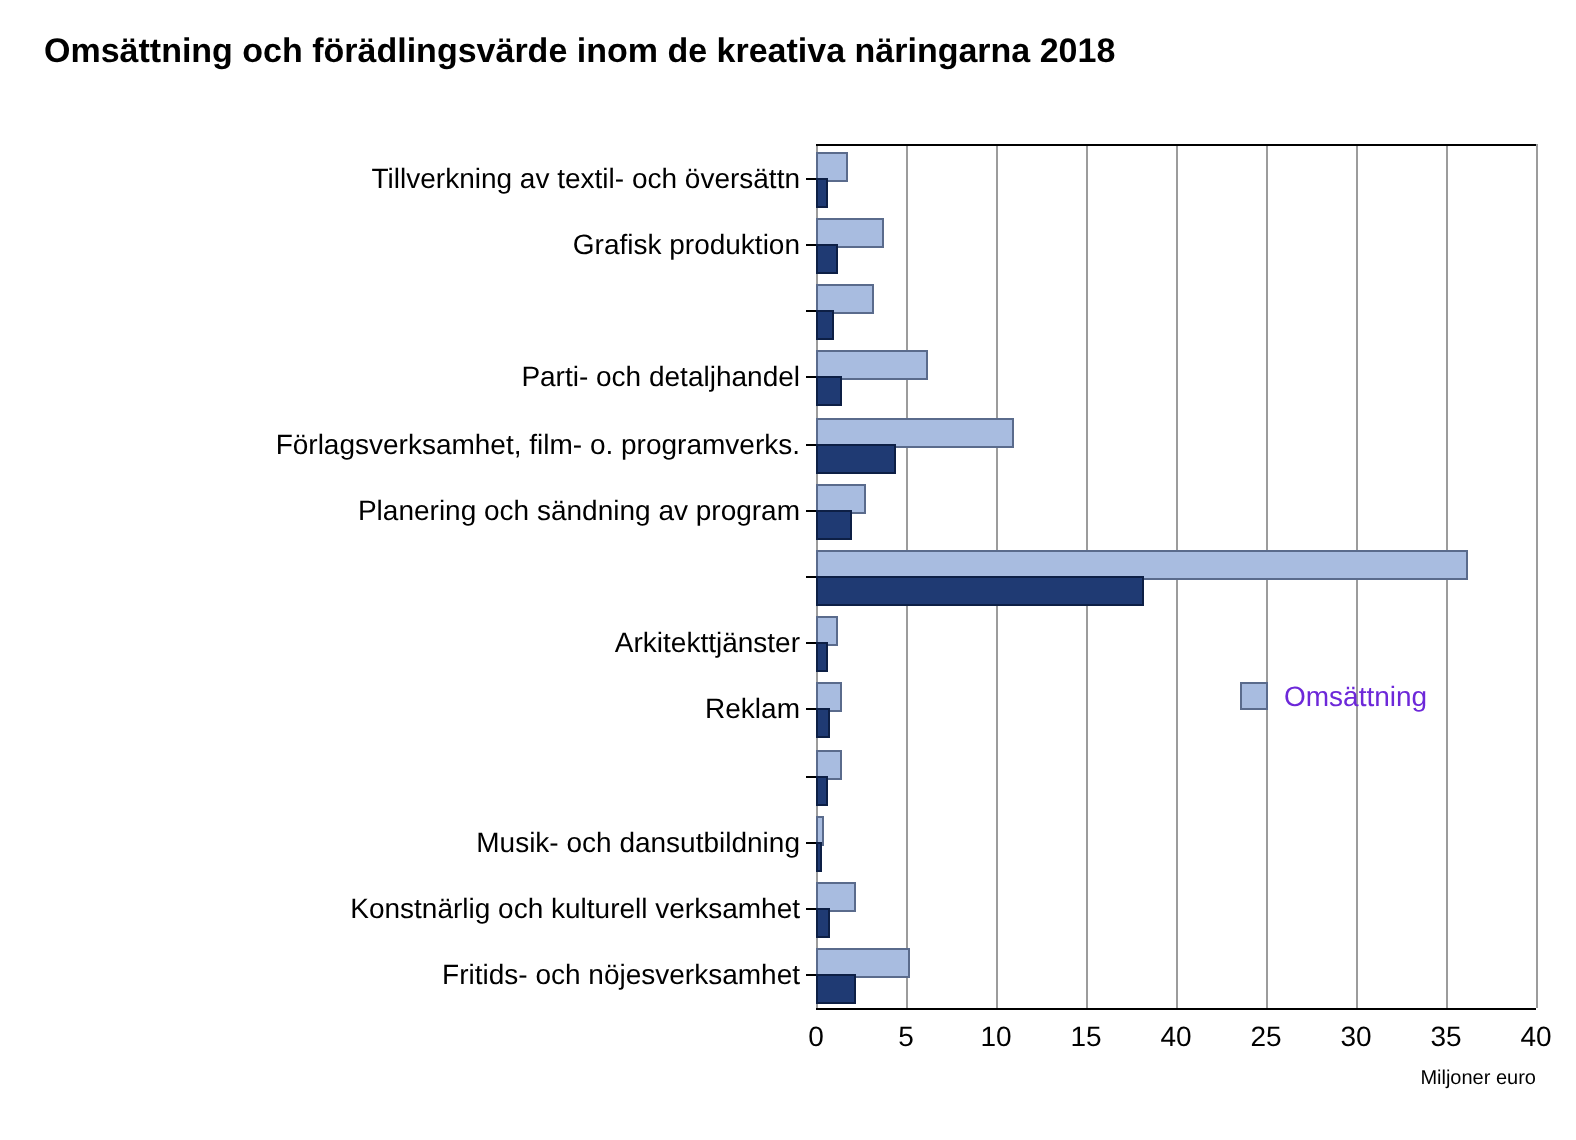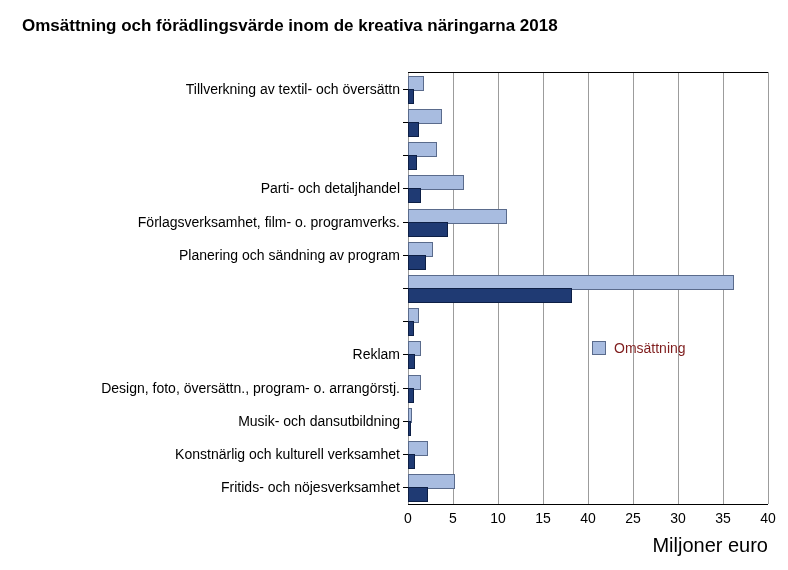--- a/index.html
+++ b/index.html
@@ -44,30 +44,30 @@
   .bar.fv  { background: #1f3a73; border: 1px solid #0d1f45; }
   .gridline { position: absolute; top: 0; width: 1px; background: #9c9c9c; }
   .tick-label {
     position: absolute;
     font-size: 14px;
     color: #000;
     transform: translateX(-50%);
   }
   .xlabel {
     position: absolute;
-    font-size: 20px;
+    font-size: 10px;
     color: #000;
     text-align: right;
   }
   .legend {
     position: absolute;
-    left: 592px;
+    left: 620px;
     top: 340px;
     font-size: 14px;
-    color: #7f1d1d;
+    color: #6d28d9;
   }
   .legend-row { display: flex; align-items: center; margin-bottom: 6px; }
   .legend-swatch {
     width: 12px; height: 12px; margin-right: 8px;
   }
   .legend-swatch.oms { background: #a8bce0; border: 1px solid #5a6b8c; }
   .legend-swatch.fv  { background: #1f3a73; border: 1px solid #0d1f45; }
   .axis-line { position:absolute; background:#000; }
 </style>
 </head>
@@ -94,20 +94,21 @@
     <div class="gridline" style="left: 723px; top: 16px; height: 432px;"></div>
     <div class="tick-label" style="left: 723px; top: 454px;">35</div>
     <div class="gridline" style="left: 768px; top: 16px; height: 432px;"></div>
     <div class="tick-label" style="left: 768px; top: 454px;">40</div>
     <div class="axis-line" style="left: 408px; top: 16px; width: 360px; height: 1px;"></div>
     <div class="axis-line" style="left: 408px; top: 448px; width: 360px; height: 1px;"></div>
     <div class="category-label" style="top: 32.6154px;">Tillverkning av textil- och översättn</div>
     <div class="axis-line" style="left: 403px; top: 32.6154px; width: 5px; height: 1px;"></div>
     <div class="bar oms" style="left: 408px; top: 19.6154px; width: 13.5px;"></div>
     <div class="bar fv" style="left: 408px; top: 32.6154px; width: 3.6px;"></div>
+    <div class="category-label" style="top: 65.8462px;">Grafisk produktion</div>
     <div class="axis-line" style="left: 403px; top: 65.8462px; width: 5px; height: 1px;"></div>
     <div class="bar oms" style="left: 408px; top: 52.8462px; width: 31.5px;"></div>
     <div class="bar fv" style="left: 408px; top: 65.8462px; width: 9px;"></div>
     <div class="axis-line" style="left: 403px; top: 99.0769px; width: 5px; height: 1px;"></div>
     <div class="bar oms" style="left: 408px; top: 86.0769px; width: 27px;"></div>
     <div class="bar fv" style="left: 408px; top: 99.0769px; width: 7.2px;"></div>
     <div class="category-label" style="top: 132.308px;">Parti- och detaljhandel</div>
     <div class="axis-line" style="left: 403px; top: 132.308px; width: 5px; height: 1px;"></div>
     <div class="bar oms" style="left: 408px; top: 119.308px; width: 54px;"></div>
     <div class="bar fv" style="left: 408px; top: 132.308px; width: 10.8px;"></div>
@@ -115,28 +116,28 @@
     <div class="axis-line" style="left: 403px; top: 165.538px; width: 5px; height: 1px;"></div>
     <div class="bar oms" style="left: 408px; top: 152.538px; width: 97.2px;"></div>
     <div class="bar fv" style="left: 408px; top: 165.538px; width: 37.8px;"></div>
     <div class="category-label" style="top: 198.769px;">Planering och sändning av program</div>
     <div class="axis-line" style="left: 403px; top: 198.769px; width: 5px; height: 1px;"></div>
     <div class="bar oms" style="left: 408px; top: 185.769px; width: 22.5px;"></div>
     <div class="bar fv" style="left: 408px; top: 198.769px; width: 16.2px;"></div>
     <div class="axis-line" style="left: 403px; top: 232px; width: 5px; height: 1px;"></div>
     <div class="bar oms" style="left: 408px; top: 219px; width: 324px;"></div>
     <div class="bar fv" style="left: 408px; top: 232px; width: 162px;"></div>
+    <div class="category-label" style="top: 265.231px;">Arkitekttjänster</div>
     <div class="axis-line" style="left: 403px; top: 265.231px; width: 5px; height: 1px;"></div>
     <div class="bar oms" style="left: 408px; top: 252.231px; width: 9px;"></div>
     <div class="bar fv" style="left: 408px; top: 265.231px; width: 3.6px;"></div>
     <div class="category-label" style="top: 298.462px;">Reklam</div>
     <div class="axis-line" style="left: 403px; top: 298.462px; width: 5px; height: 1px;"></div>
     <div class="bar oms" style="left: 408px; top: 285.462px; width: 10.8px;"></div>
     <div class="bar fv" style="left: 408px; top: 298.462px; width: 4.5px;"></div>
-    <div class="category-label" style="top: 331.692px;">Design, foto, översättn., program- o. arrangörstj.</div>
     <div class="axis-line" style="left: 403px; top: 331.692px; width: 5px; height: 1px;"></div>
     <div class="bar oms" style="left: 408px; top: 318.692px; width: 10.8px;"></div>
     <div class="bar fv" style="left: 408px; top: 331.692px; width: 3.6px;"></div>
     <div class="category-label" style="top: 364.923px;">Musik- och dansutbildning</div>
     <div class="axis-line" style="left: 403px; top: 364.923px; width: 5px; height: 1px;"></div>
     <div class="bar oms" style="left: 408px; top: 351.923px; width: 1.8px;"></div>
     <div class="bar fv" style="left: 408px; top: 364.923px; width: 0.9px;"></div>
     <div class="category-label" style="top: 398.154px;">Konstnärlig och kulturell verksamhet</div>
     <div class="axis-line" style="left: 403px; top: 398.154px; width: 5px; height: 1px;"></div>
     <div class="bar oms" style="left: 408px; top: 385.154px; width: 18px;"></div>

